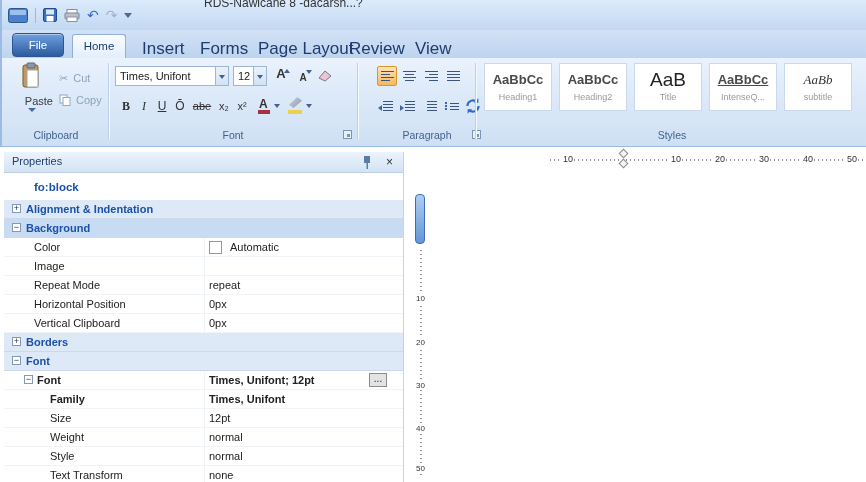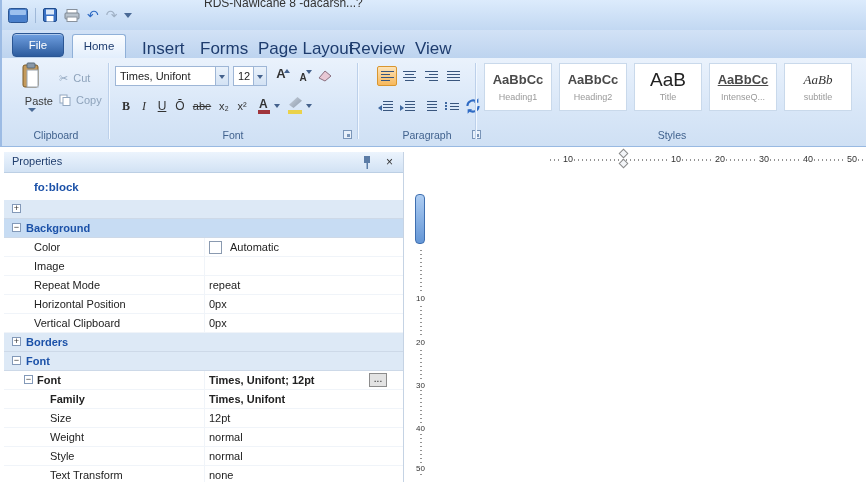--- a/index.html
+++ b/index.html
@@ -364,20 +364,21 @@
         </svg>
       <span class="close-btn">×</span>
     </div>
     <div class="fo-row">
       <span class="fo">fo:block</span>
     </div>
     <div class="pgrid">
 
       <div class="prow cat">
         <span class="exp">+</span>
+        <span class="plabel">Alignment &amp; Indentation</span>
       </div>
 
       <div class="prow cat sel">
         <span class="exp">−</span>
         <span class="plabel">Background</span>
       </div>
 
       <div class="prow val">
         <span class="plabel">Color</span>
         <span class="swatch"></span>

